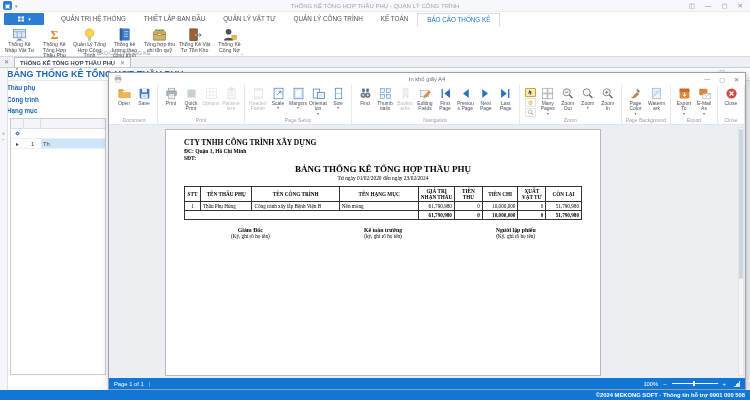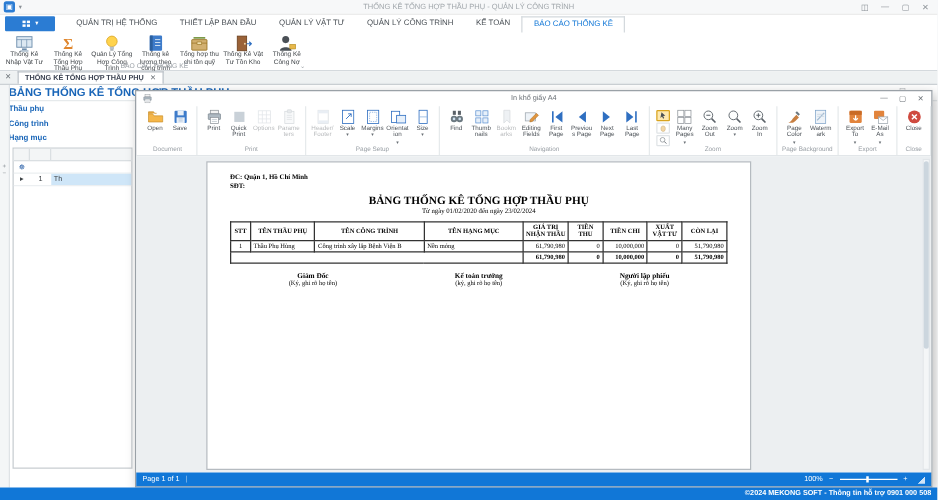--- a/index.html
+++ b/index.html
@@ -603,20 +603,21 @@
           </span>
           <span class="tl">Close</span>
       </div>
         <span class="tbg-label">Close</span>
       </div>
     </div>
 
   <div class="dlg-preview">
     <div class="paper">
       <div class="p-pad">
+        <div class="company">CTY TNHH CÔNG TRÌNH XÂY DỰNG</div>
         <div class="addr">ĐC: Quận 1, Hồ Chí Minh</div>
         <div class="phone">SĐT:</div>
         <div class="rtitle">BẢNG THỐNG KÊ TỔNG HỢP THẦU PHỤ</div>
         <div class="rsub">Từ ngày 01/02/2020 đến ngày 23/02/2024</div>
         <table class="rpt">
             <colgroup>
               <col style="width:4%">
               <col style="width:13%">
               <col style="width:22%">
               <col style="width:20%">

